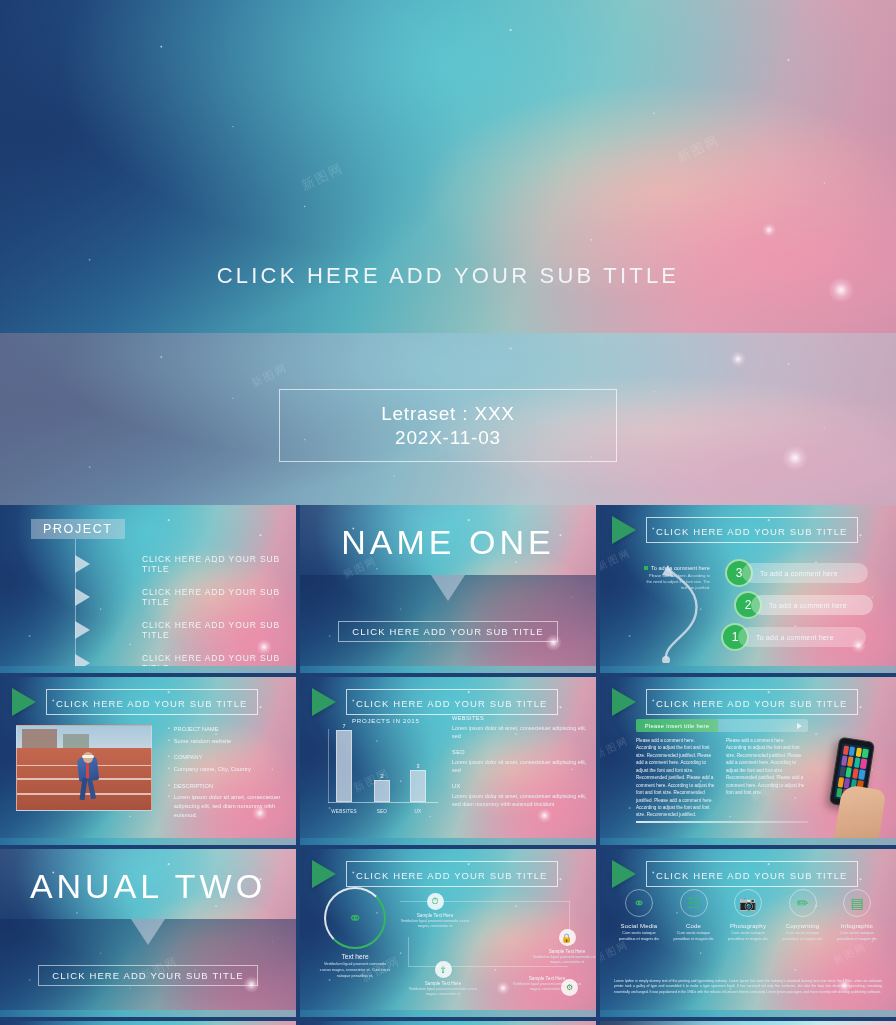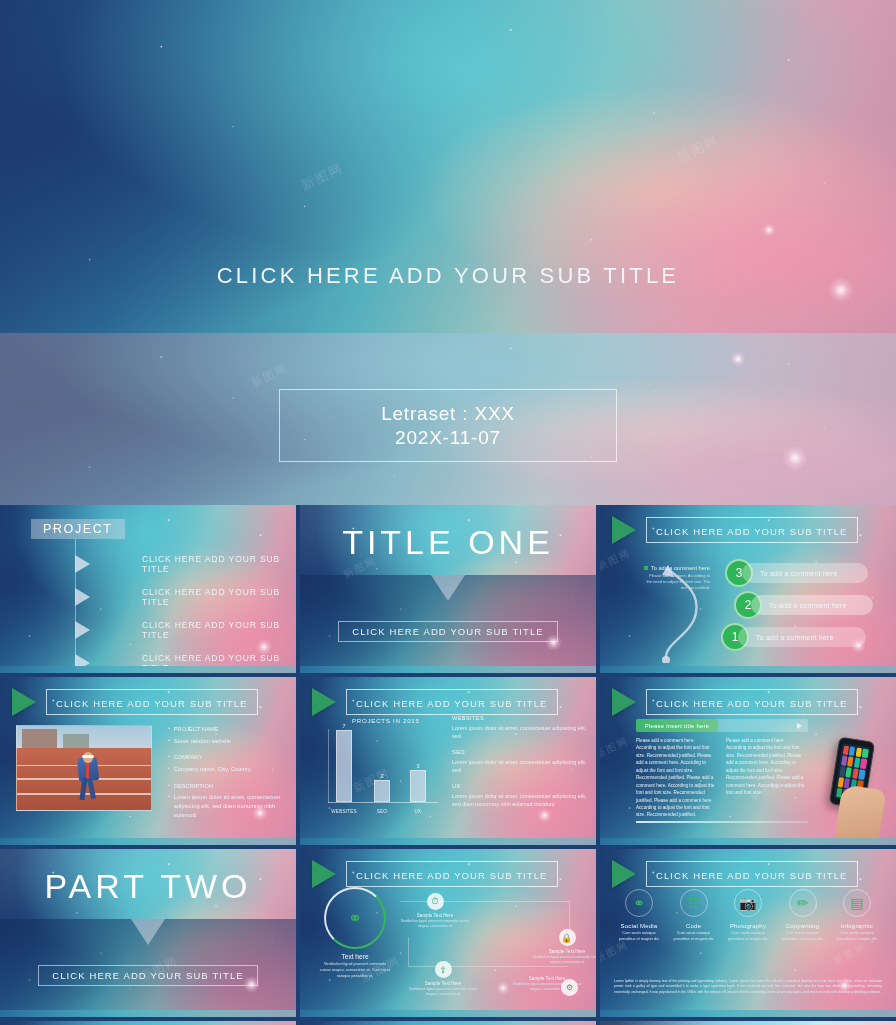--- a/index.html
+++ b/index.html
@@ -219,21 +219,21 @@
     <div class="flare" style="right:88px;bottom:34px;"></div>
     <div class="flare" style="right:150px;top:18px;width:16px;height:16px;"></div>
   </div>
   <div class="wm" style="left:300px;top:168px;">新图网</div>
   <div class="wm" style="left:676px;top:140px;">新图网</div>
   <div class="wm" style="left:250px;top:368px;font-size:11px;">新图网</div>
 
   <div id="hero-sub">CLICK HERE ADD YOUR SUB TITLE</div>
   <div id="presbox">
     <div>Letraset : XXX</div>
-    <div>202X-11-07</div>
+    <div>202X-11-03</div>
   </div>
 </section>
 
 <section id="grid">
 
   <div class="slide">
     <div class="neb"></div>
     <div class="cont-tag">PROJECT</div>
     <div class="cont-rail"></div>
     <div class="cont-list">
@@ -256,21 +256,21 @@
     </div>
     <div class="flare" style="right:24px;bottom:18px;width:16px;height:16px;"></div>
     <div class="btm-strip"></div>
   </div>
 
   <div class="slide">
     <div class="neb"></div>
     <div class="part-top"></div>
     <div class="part-veil"></div>
     <div class="part-notch"></div>
-    <div class="part-title"><span class="sec-title">TITLE ONE</span></div>
+    <div class="part-title"><span class="sec-title">NAME ONE</span></div>
     <div class="part-sub"><span class="sub-box">CLICK HERE ADD YOUR SUB TITLE</span></div>
     <div class="flare" style="right:34px;bottom:22px;width:17px;height:17px;"></div>
     <div class="wm" style="left:42px;top:56px;font-size:10px;">新图网</div>
     <div class="btm-strip"></div>
   </div>
 
   <div class="slide">
     <div class="neb"></div>
     <div class="shead">
       <div class="play-tri"></div>
@@ -447,21 +447,21 @@
     <div class="wm" style="left:-6px;top:64px;font-size:10px;">新图网</div>
     <div class="wm" style="left:150px;top:108px;font-size:9px;">新图网</div>
     <div class="btm-strip"></div>
   </div>
 
   <div class="slide">
     <div class="neb"></div>
     <div class="part-top"></div>
     <div class="part-veil"></div>
     <div class="part-notch"></div>
-    <div class="part-title"><span class="sec-title">PART TWO</span></div>
+    <div class="part-title"><span class="sec-title">ANUAL TWO</span></div>
     <div class="part-sub"><span class="sub-box">CLICK HERE ADD YOUR SUB TITLE</span></div>
     <div class="flare" style="right:36px;bottom:24px;width:17px;height:17px;"></div>
     <div class="wm" style="left:140px;top:112px;font-size:11px;">新图网</div>
     <div class="btm-strip"></div>
   </div>
 
   <div class="slide">
     <div class="neb"></div>
     <div class="shead">
       <div class="play-tri"></div>

